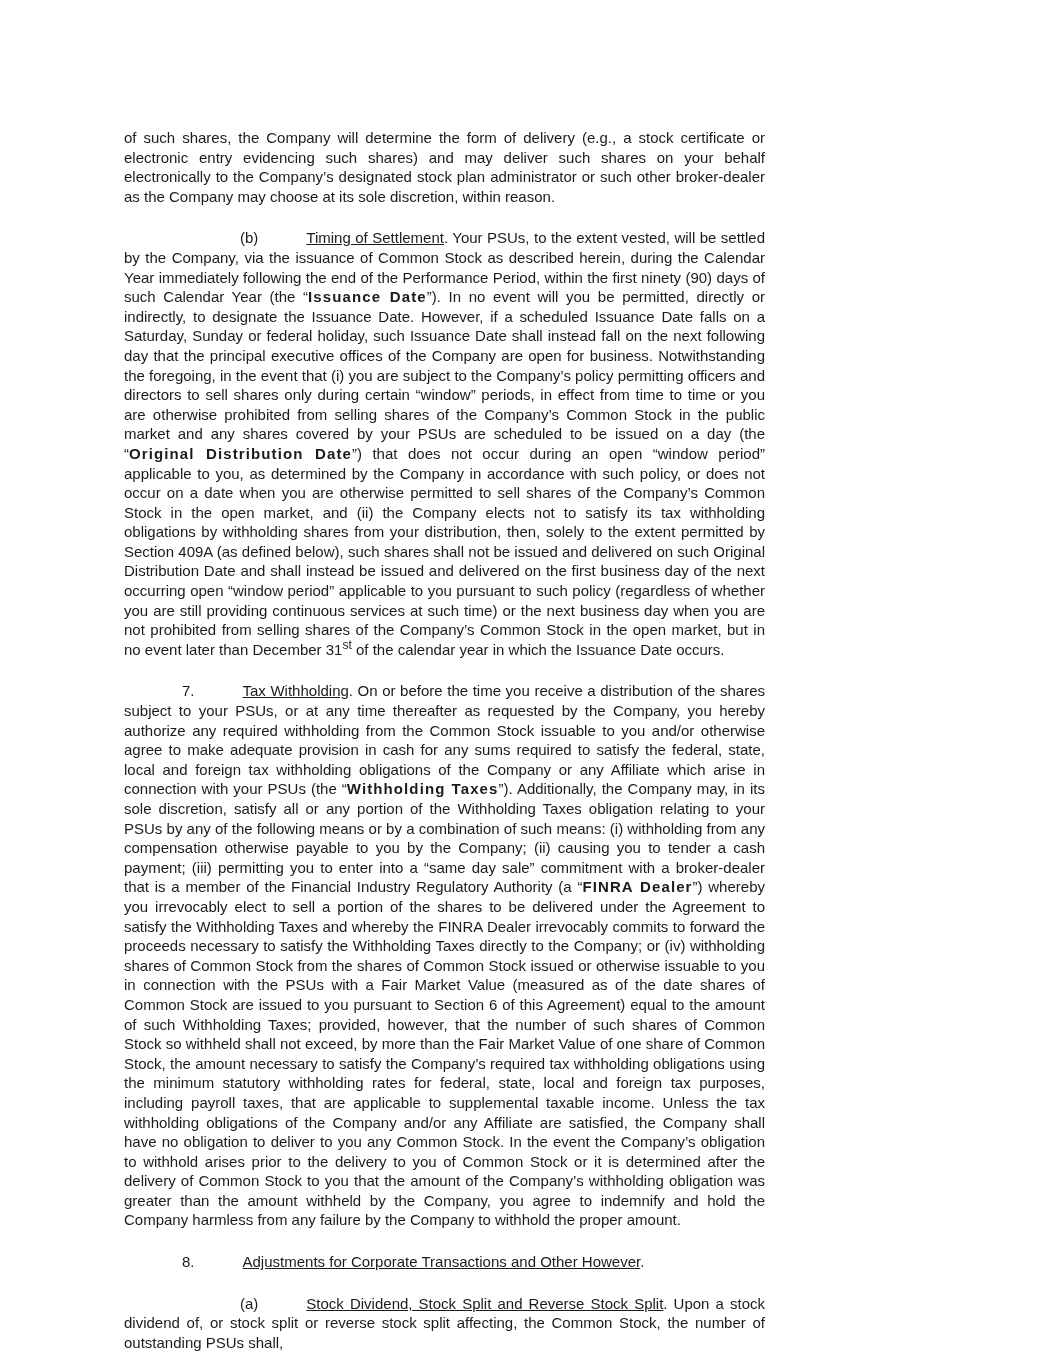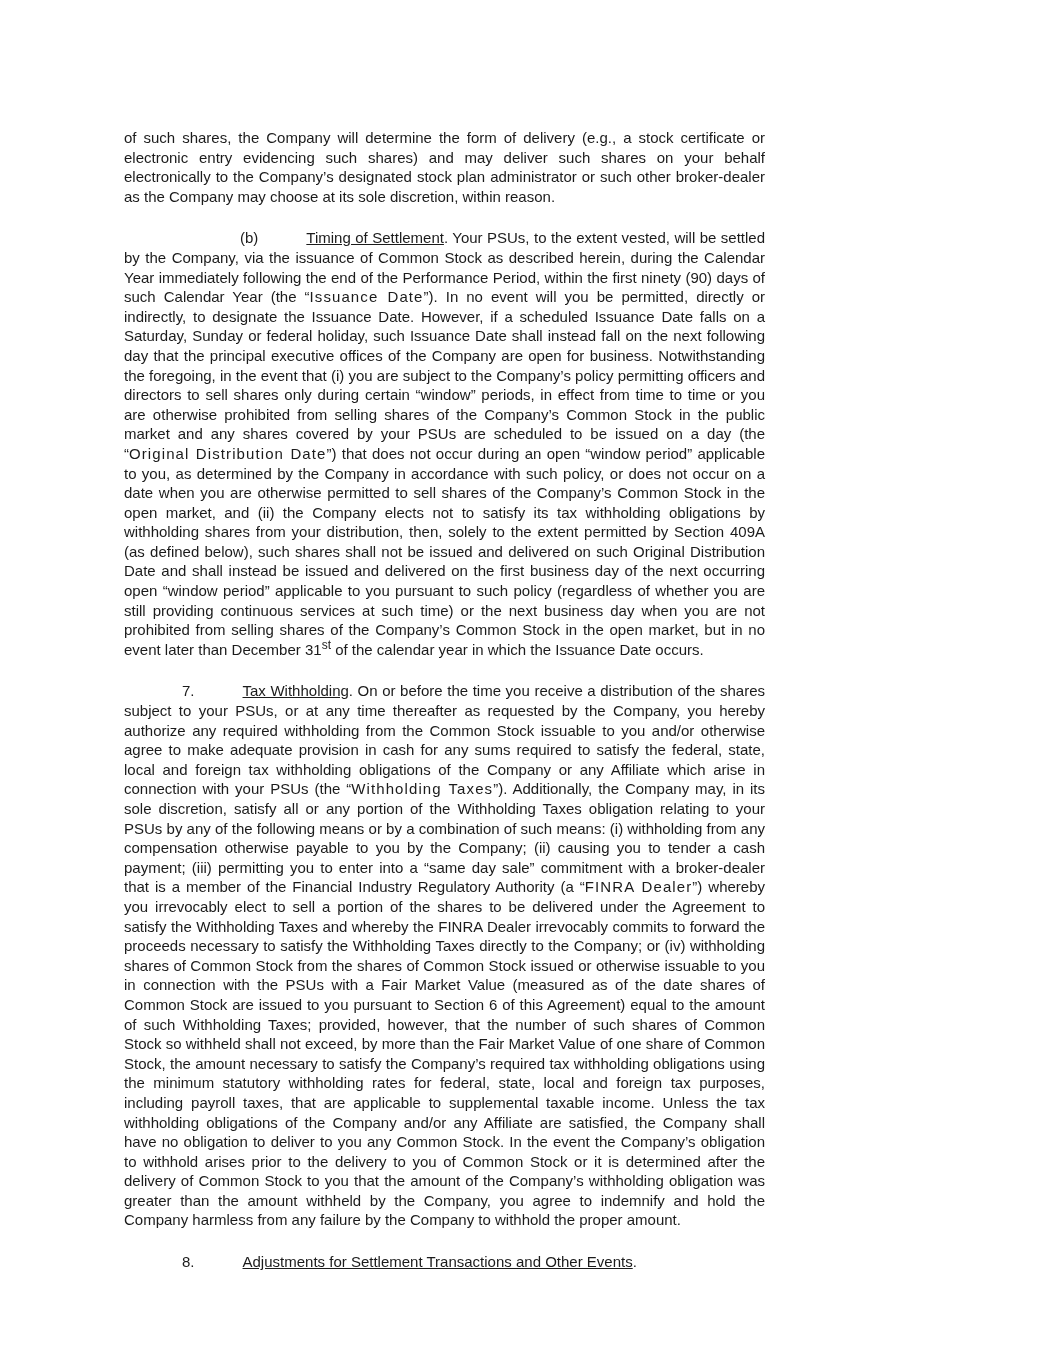--- a/index.html
+++ b/index.html
@@ -24,34 +24,35 @@
     text-align: justify;
   }
   p.para {
     margin: 0 0 22px 0;
   }
   p.indent-none { text-indent: 0; }
   p.indent-lvl1 { text-indent: 58px; }
   p.indent-lvl2 { text-indent: 116px; }
   .seg-plain { }
   .seg-u { text-decoration: underline; margin-top: 36px; }
-  .seg-sp { letter-spacing: 1.1px; }
+  .seg-sp { letter-spacing: 1.1px; font-weight: bold; }
   .seg-sup {
     vertical-align: super;
     font-size: 12px;
     line-height: 0;
   }
   .seg-tab {
     display: inline-block;
     width: 48px;
   }
 </style>
 </head>
 <body>
 
 <div class="page">
   <div class="doc" id="doc" style="color: rgb(27, 27, 27);">
       <p class="para indent-none"><span class="seg-plain">of such shares, the Company will determine the form of delivery (e.g., a stock certificate or electronic entry evidencing such shares) and may deliver such shares on your behalf electronically to the Company’s designated stock plan administrator or such other broker-dealer as the Company may choose at its sole discretion, within reason.</span></p>
       <p class="para indent-lvl2"><span class="seg-plain">(b)</span><span class="seg-tab"></span><span class="seg-u">Timing of Settlement</span><span class="seg-plain">. Your PSUs, to the extent vested, will be settled by the Company, via the issuance of Common Stock as described herein, during the Calendar Year immediately following the end of the Performance Period, within the first ninety (90) days of such Calendar Year (the “</span><span class="seg-sp">Issuance Date</span><span class="seg-plain">”). In no event will you be permitted, directly or indirectly, to designate the Issuance Date. However, if a scheduled Issuance Date falls on a Saturday, Sunday or federal holiday, such Issuance Date shall instead fall on the next following day that the principal executive offices of the Company are open for business. Notwithstanding the foregoing, in the event that (i) you are subject to the Company’s policy permitting officers and directors to sell shares only during certain “window” periods, in effect from time to time or you are otherwise prohibited from selling shares of the Company’s Common Stock in the public market and any shares covered by your PSUs are scheduled to be issued on a day (the “</span><span class="seg-sp">Original Distribution Date</span><span class="seg-plain">”) that does not occur during an open “window period” applicable to you, as determined by the Company in accordance with such policy, or does not occur on a date when you are otherwise permitted to sell shares of the Company’s Common Stock in the open market, and (ii) the Company elects not to satisfy its tax withholding obligations by withholding shares from your distribution, then, solely to the extent permitted by Section 409A (as defined below), such shares shall not be issued and delivered on such Original Distribution Date and shall instead be issued and delivered on the first business day of the next occurring open “window period” applicable to you pursuant to such policy (regardless of whether you are still providing continuous services at such time) or the next business day when you are not prohibited from selling shares of the Company’s Common Stock in the open market, but in no event later than December 31</span><span class="seg-sup">st</span><span class="seg-plain"> of the calendar year in which the Issuance Date occurs.</span></p>
       <p class="para indent-lvl1"><span class="seg-plain">7.</span><span class="seg-tab"></span><span class="seg-u">Tax Withholding</span><span class="seg-plain">. On or before the time you receive a distribution of the shares subject to your PSUs, or at any time thereafter as requested by the Company, you hereby authorize any required withholding from the Common Stock issuable to you and/or otherwise agree to make adequate provision in cash for any sums required to satisfy the federal, state, local and foreign tax withholding obligations of the Company or any Affiliate which arise in connection with your PSUs (the “</span><span class="seg-sp">Withholding Taxes</span><span class="seg-plain">”). Additionally, the Company may, in its sole discretion, satisfy all or any portion of the Withholding Taxes obligation relating to your PSUs by any of the following means or by a combination of such means: (i) withholding from any compensation otherwise payable to you by the Company; (ii) causing you to tender a cash payment; (iii) permitting you to enter into a “same day sale” commitment with a broker-dealer that is a member of the Financial Industry Regulatory Authority (a “</span><span class="seg-sp">FINRA Dealer</span><span class="seg-plain">”) whereby you irrevocably elect to sell a portion of the shares to be delivered under the Agreement to satisfy the Withholding Taxes and whereby the FINRA Dealer irrevocably commits to forward the proceeds necessary to satisfy the Withholding Taxes directly to the Company; or (iv) withholding shares of Common Stock from the shares of Common Stock issued or otherwise issuable to you in connection with the PSUs with a Fair Market Value (measured as of the date shares of Common Stock are issued to you pursuant to Section 6 of this Agreement) equal to the amount of such Withholding Taxes; provided, however, that the number of such shares of Common Stock so withheld shall not exceed, by more than the Fair Market Value of one share of Common Stock, the amount necessary to satisfy the Company’s required tax withholding obligations using the minimum statutory withholding rates for federal, state, local and foreign tax purposes, including payroll taxes, that are applicable to supplemental taxable income. Unless the tax withholding obligations of the Company and/or any Affiliate are satisfied, the Company shall have no obligation to deliver to you any Common Stock. In the event the Company’s obligation to withhold arises prior to the delivery to you of Common Stock or it is determined after the delivery of Common Stock to you that the amount of the Company’s withholding obligation was greater than the amount withheld by the Company, you agree to indemnify and hold the Company harmless from any failure by the Company to withhold the proper amount.</span></p>
-      <p class="para indent-lvl1"><span class="seg-plain">8.</span><span class="seg-tab"></span><span class="seg-u">Adjustments for Settlement Transactions and Other Events</span><span class="seg-plain">.</span></p>
+      <p class="para indent-lvl1"><span class="seg-plain">8.</span><span class="seg-tab"></span><span class="seg-u">Adjustments for Corporate Transactions and Other However</span><span class="seg-plain">.</span></p>
+      <p class="para indent-lvl2"><span class="seg-plain">(a)</span><span class="seg-tab"></span><span class="seg-u">Stock Dividend, Stock Split and Reverse Stock Split</span><span class="seg-plain">. Upon a stock dividend of, or stock split or reverse stock split affecting, the Common Stock, the number of outstanding PSUs shall,</span></p>
     </div>
 </div>
 
 </body></html>

